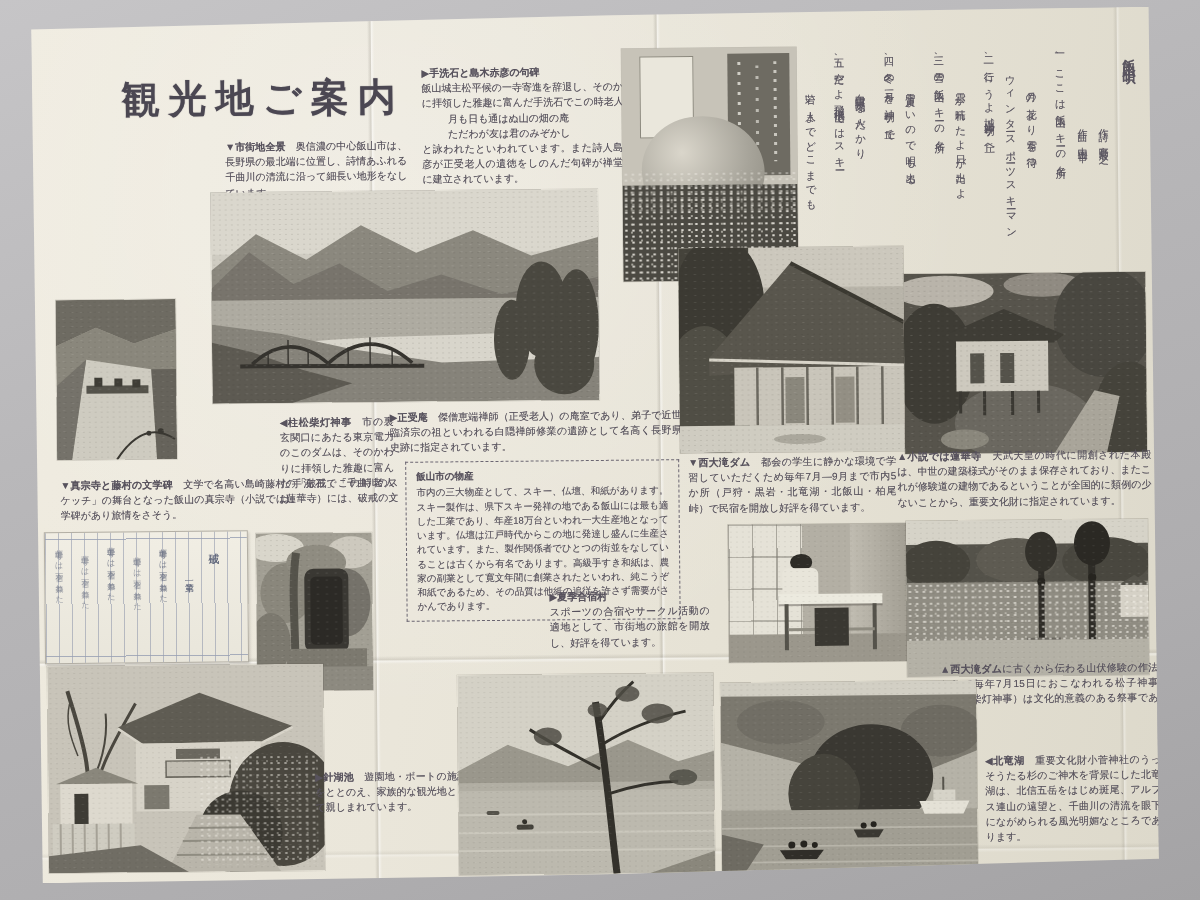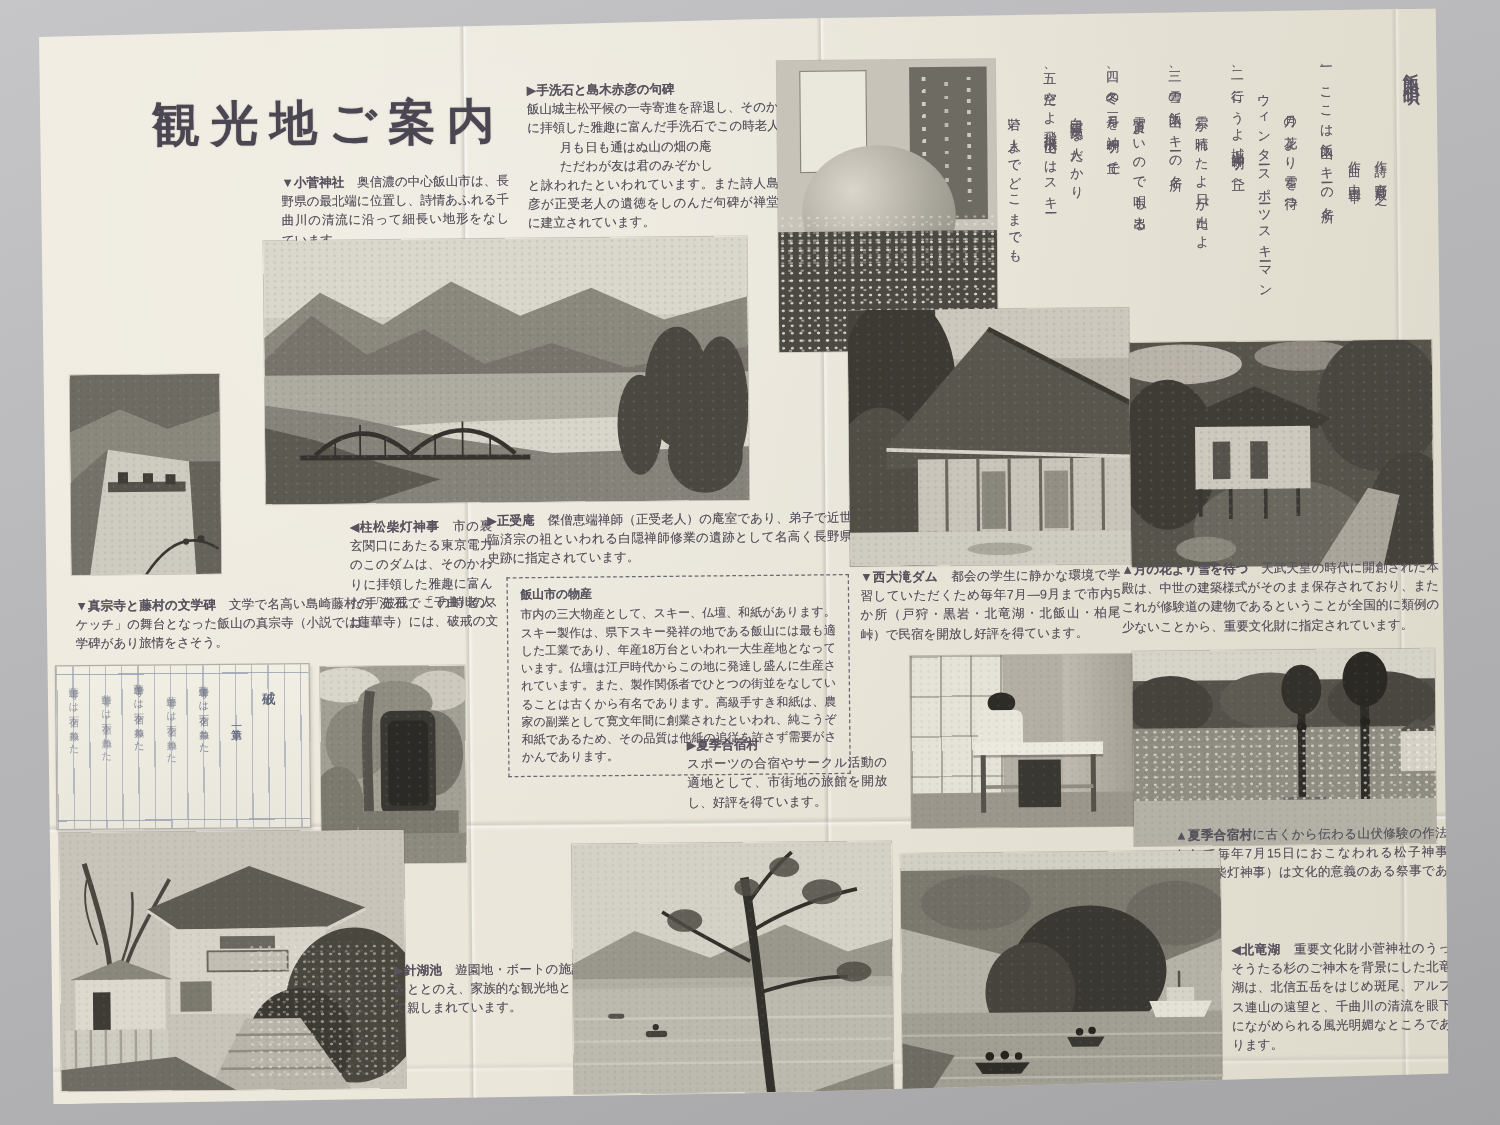--- a/index.html
+++ b/index.html
@@ -86,21 +86,21 @@
       <div class="s-line ind2">雲が晴れたよ日が出たよ</div>
       <div class="s-line vgap">三、雪の飯山スキーの名所</div>
       <div class="s-line ind2">雪質よいので唄も出る</div>
       <div class="s-line vgap">四、冬の三月を神明ケ丘で</div>
       <div class="s-line ind2">白雪陽気な人だかり</div>
       <div class="s-line vgap">五、空だよ飛行機山ではスキー</div>
       <div class="s-line ind2">若い人までどこまでも</div>
     </div>
 
     <div class="txt" style="left:195px;top:124px;width:182px">
-      <b>▼小菅神社　</b><span>奥信濃の中心飯山市は、長野県の最北端に位置し、詩情あふれる千曲川の清流に沿って細長い地形をなしています。</span>
+      <b>▼市街地全景　</b><span>奥信濃の中心飯山市は、長野県の最北端に位置し、詩情あふれる千曲川の清流に沿って細長い地形をなしています。</span>
     </div>
 
     <div class="ph" style="left:180px;top:177px;width:387px;height:211px">
       <svg viewBox="0 0 387 211" width="387" height="211" preserveAspectRatio="none">
         <rect width="387" height="211" fill="#cfccc2"></rect>
         <rect width="387" height="62" fill="#dad7cd"></rect>
         <path d="M0,78 L45,42 L95,68 L150,34 L205,62 L262,40 L320,66 L387,48 L387,110 L0,110 Z" fill="#8b887e"></path>
         <path d="M0,96 L38,60 L82,92 L128,72 L176,100 L230,84 L290,104 L387,88 L387,132 L0,132 Z" fill="#75726a" opacity=".9"></path>
         <rect y="108" width="387" height="46" fill="#aeaba1"></rect>
         <path d="M95,150 C190,142 300,148 387,136 L387,168 C300,178 190,172 95,176 Z" fill="#d8d5cb"></path>
@@ -235,21 +235,21 @@
         <ellipse cx="60" cy="166" rx="24" ry="10" fill="#8a877c"></ellipse>
       </svg>
       <div class="abs fill spk-lite" style="opacity:.24"></div>
     </div>
 
     <div class="txt" style="left:655px;top:444px;width:208px">
       <b>▼西大滝ダム　</b><span>都会の学生に静かな環境で学習していただくため毎年7月―9月まで市内5か所（戸狩・黒岩・北竜湖・北飯山・柏尾峠）で民宿を開放し好評を得ています。</span>
     </div>
 
     <div class="txt" style="left:864px;top:440px;width:254px">
-      <b>▲月の花より雪を待つ　</b><span>天武天皇の時代に開創された本殿は、中世の建築様式がそのまま保存されており、またこれが修験道の建物であるということが全国的に類例の少ないことから、重要文化財に指定されています。</span>
+      <b>▲小説では蓮華寺　</b><span>天武天皇の時代に開創された本殿は、中世の建築様式がそのまま保存されており、またこれが修験道の建物であるということが全国的に類例の少ないことから、重要文化財に指定されています。</span>
     </div>
 
     <div class="ph" style="left:694px;top:514px;width:182px;height:138px;background:#b3afa4">
       <div class="abs" style="left:0;top:0;width:74px;height:138px;background:
         repeating-linear-gradient(90deg,rgba(120,117,108,.55) 0 1.5px,transparent 1.5px 24px),
         repeating-linear-gradient(180deg,rgba(120,117,108,.45) 0 1.5px,transparent 1.5px 32px),
         #e5e2d7"></div>
       <div class="abs" style="right:0;top:0;width:60px;height:138px;background:linear-gradient(90deg,#c0bcb1,#a19d92)"></div>
       <div class="abs" style="left:0;bottom:0;width:182px;height:28px;background:#9b978c"></div>
       <div class="abs" style="left:62px;top:30px;width:22px;height:16px;border-radius:50% 50% 45% 45%;background:#2e2c27"></div>
@@ -288,21 +288,21 @@
       </div>
       <div class="abs fill spk-lite" style="opacity:.15"></div>
     </div>
 
     <div class="txt" style="left:515px;top:577px;width:160px">
       <b>▶夏季合宿村</b><br>
       <span>スポーツの合宿やサークル活動の適地として、市街地の旅館を開放し、好評を得ています。</span>
     </div>
 
     <div class="txt" style="left:905px;top:653px;width:218px">
-      <b>▲夏季合宿村</b><span>に古くから伝わる山伏修験の作法として毎年7月15日におこなわれる松子神事（柱松柴灯神事）は文化的意義のある祭事であります。</span>
+      <b>▲西大滝ダム</b><span>に古くから伝わる山伏修験の作法として毎年7月15日におこなわれる松子神事（柱松柴灯神事）は文化的意義のある祭事であります。</span>
     </div>
 
     <div class="ph" style="left:12px;top:649px;width:276px;height:207px">
       <svg viewBox="0 0 276 207" width="276" height="207" preserveAspectRatio="none">
         <rect width="276" height="207" fill="#c8c4b9"></rect>
         <g stroke="#4a473f" fill="none">
           <path d="M40,150 C45,100 30,60 20,25" stroke-width="4"></path>
           <path d="M40,150 C50,100 70,70 88,38" stroke-width="3"></path>
           <path d="M42,120 C55,95 60,70 58,48" stroke-width="2"></path>
           <path d="M30,90 C22,70 18,55 22,38" stroke-width="1.5"></path>

